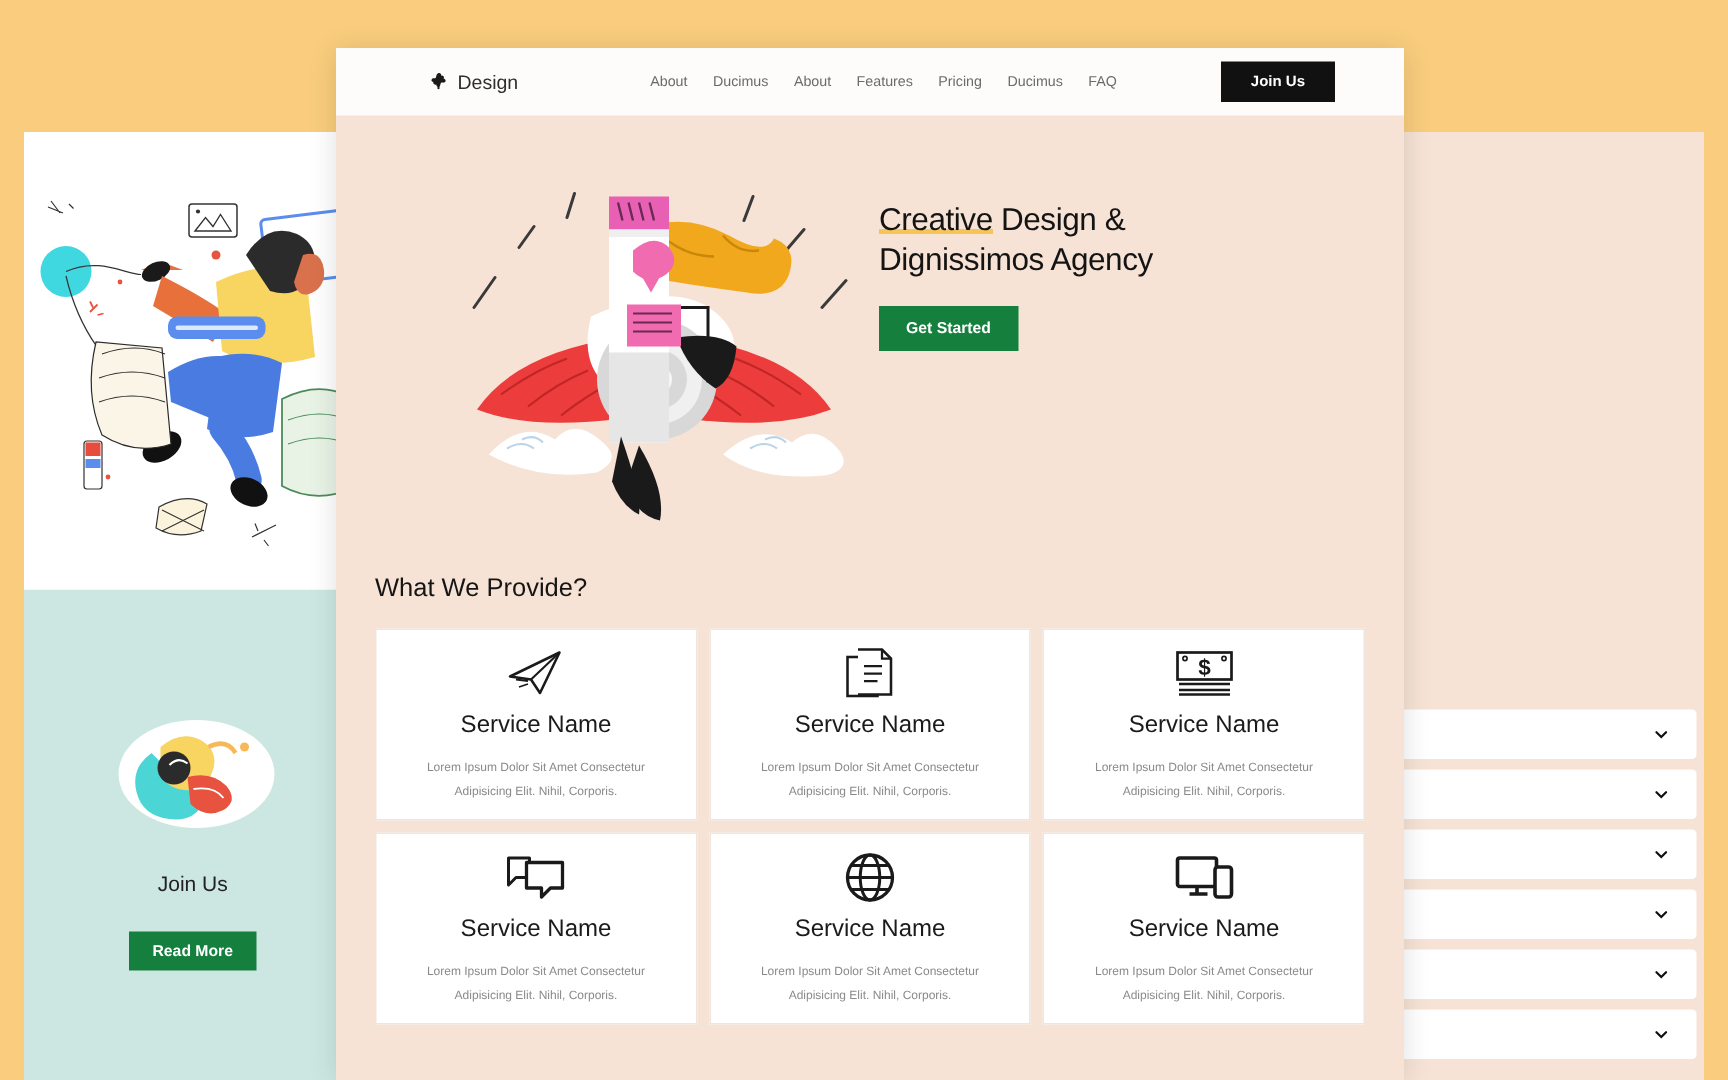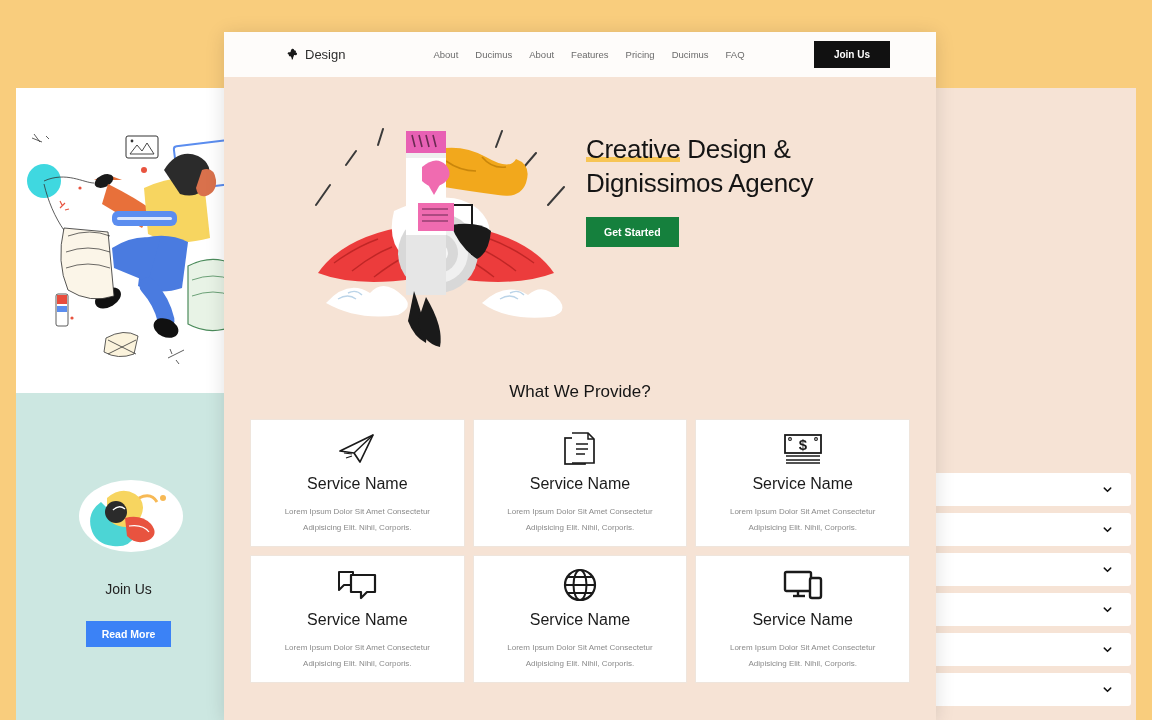--- a/index.html
+++ b/index.html
@@ -31,21 +31,21 @@
   }
   #bg-right-col { flex: 1; background: #F6E3D5; position: relative; overflow: hidden; }
 
   .join-illus { width: 120px; height: 95px; margin-bottom: 18px; }
   .join-title { font-size: 14px; color: #222; margin-bottom: 12px; }
   .join-desc {
     font-size: 9.5px; color: #6c6c6c; text-align: center;
     line-height: 1.75; width: 200px;
   }
   .join-btn {
-    margin-top: 12px; background: #3b82f6; color: #fff;
+    margin-top: 12px; background: #15803d; color: #fff;
     font-size: 10.5px; font-weight: bold;
     padding: 7px 16px; border: none; cursor: pointer;
   }
 
   
   #bg-pricing-head {
     position: absolute; left: 330px; top: 22px;
     font-size: 22px; font-weight: bold; color: #1a1a1a;
     white-space: nowrap;
   }
@@ -119,38 +119,38 @@
     margin-left: auto; margin-right: 28px;
     background: #111; color: #fff; font-size: 10px; font-weight: bold;
     padding: 8px 20px; border: none; cursor: pointer;
   }
 
   
   #hero { display: flex; padding: 28px 0 0 0; height: 300px; }
   #hero-art { width: 300px; flex: 0 0 300px; position: relative; margin-left: 62px; }
   #hero-copy { flex: 1; padding-top: 28px; padding-right: 30px; }
   .hero-h1 {
-    font-size: 26px; line-height: 1.3; color: #141414; font-weight: 400;
+    font-size: 21px; line-height: 1.3; color: #141414; font-weight: 400;
     letter-spacing: -0.3px;
   }
   .hl { background: linear-gradient(transparent 78%, #F7C555 78%, #F7C555 92%, transparent 92%); }
   .hero-p {
     margin-top: 16px; font-size: 9.5px; color: #6d6d6d; line-height: 2.1; width: 292px;
   }
   .hero-btn {
     margin-top: 16px; background: #15803d; color: #fff;
     font-size: 10.5px; font-weight: bold; padding: 9px 18px;
     border: none; cursor: pointer;
   }
 
   
   #services { padding: 0 26px 20px 26px; }
   .svc-kicker { text-align: center; font-size: 10.5px; color: #4a4a4a; }
   .svc-title {
-    text-align: center; font-size: 17px; color: #151515;
+    font-size: 17px; color: #151515;
     margin-top: 5px; margin-bottom: 17px;
   }
   #svc-grid {
     display: grid; grid-template-columns: repeat(3, 1fr);
     gap: 8px;
   }
   .svc-card {
     background: #fff; border: 1px solid #EFE5DC;
     height: 128px; display: flex; flex-direction: column;
     align-items: center; justify-content: center; padding: 10px 12px;

